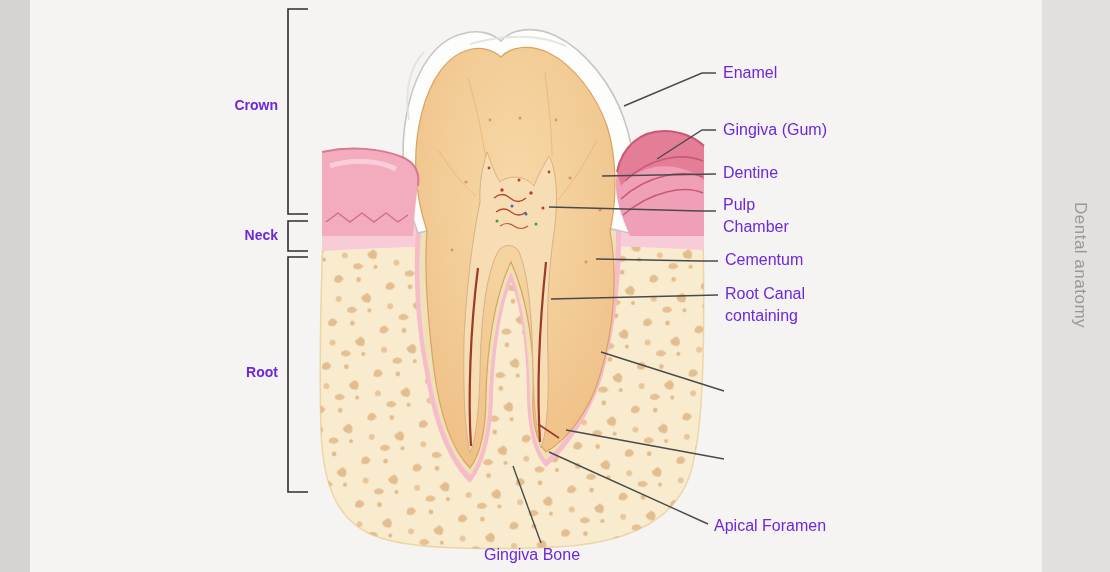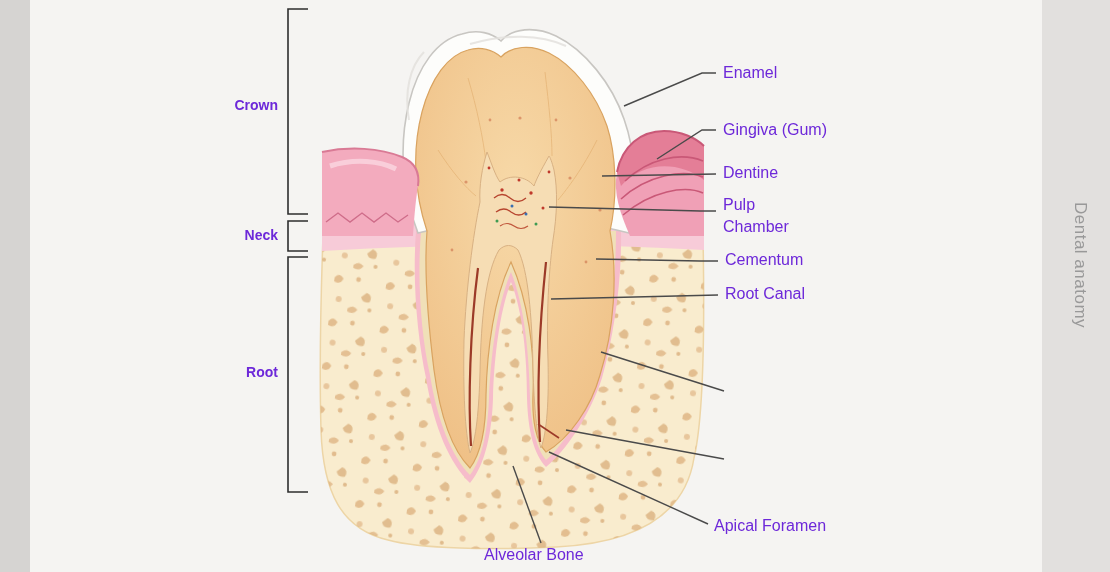--- a/index.html
+++ b/index.html
@@ -142,22 +142,23 @@
 
   <div class="lbl" style="left:723px; top:194px">
     <div>Pulp</div>
     <div>Chamber</div>
   </div>
 
   <div class="lbl" style="left:725px; top:249px">Cementum</div>
 
   <div class="lbl" style="left:725px; top:283px">
     <div>Root Canal</div>
+    <div>containing</div>
   </div>
 
 
 
   <div class="lbl" style="left:714px; top:515px">Apical Foramen</div>
 
-  <div class="lbl" style="left:484px; top:544px">Alveolar Bone</div>
+  <div class="lbl" style="left:484px; top:544px">Gingiva Bone</div>
 
   <div class="vtitle">Dental anatomy</div>
 </div>
 
 </body></html>

